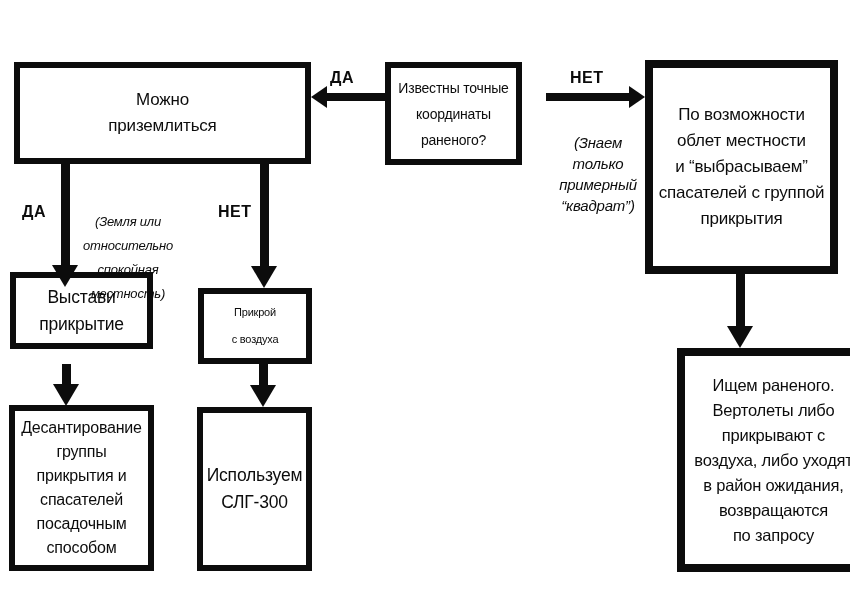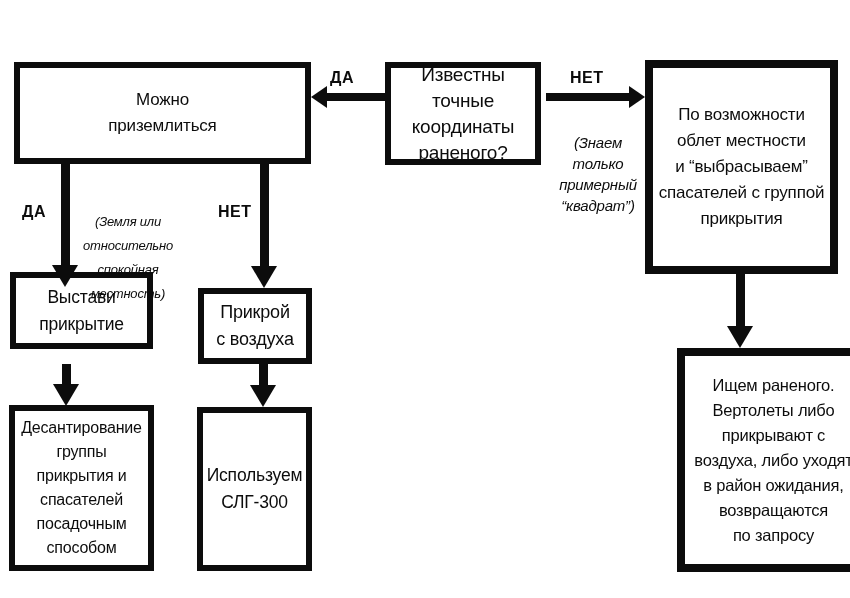--- a/index.html
+++ b/index.html
@@ -26,26 +26,26 @@
     box-sizing:border-box;
   }
   .node span{
     white-space:pre-line;
     letter-spacing:-0.2px;
   }
   .node.thick{ border-width:8px; }
 
   
   .n-can-land   { left:14px;  top:62px;  width:297px; height:102px; font-size:17px;   line-height:26px; }
-  .n-coords     { left:385px; top:62px;  width:156px; height:103px; font-size:19px;   line-height:26px; }
+  .n-coords     { left:385px; top:62px;  width:137px; height:103px; font-size:14px;   line-height:26px; }
   .n-overfly    { left:645px; top:60px;  width:193px; height:214px; font-size:17px; line-height:26px; }
   .n-search     { left:646px; top:348px; width:193px; height:224px; font-size:16.5px; line-height:25px;margin-left:31px; }
   .n-set-cover  { left:10px;  top:272px; width:143px; height:77px;  font-size:17.5px; line-height:27px; }
   .n-landing    { left:9px;   top:405px; width:145px; height:166px; font-size:16px;   line-height:24px; }
-  .n-air-cover  { left:198px; top:288px; width:114px; height:76px;  font-size:18px; line-height:27px; }
+  .n-air-cover  { left:198px; top:288px; width:114px; height:76px;  font-size:11px; line-height:27px; }
   .n-slg        { left:197px; top:407px; width:115px; height:164px; font-size:17.5px; line-height:27px; }
 
   
   .shaft{ position:absolute; background:var(--ink); }
   .head{ position:absolute; width:0; height:0; }
   .head-down{
     border-left:13px solid transparent;
     border-right:13px solid transparent;
     border-top:22px solid var(--ink);
   }

